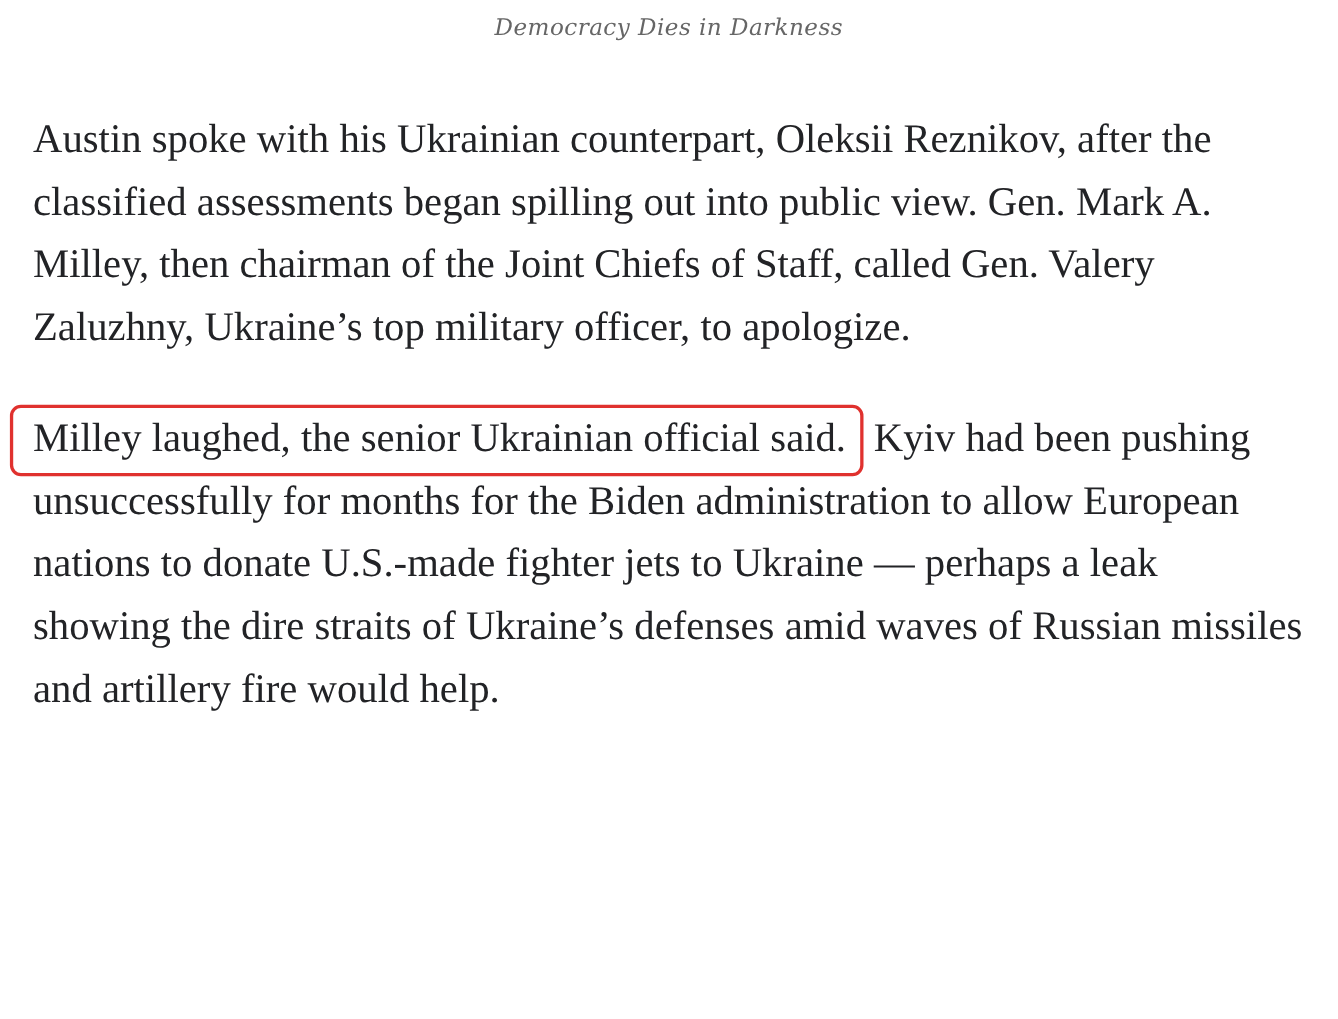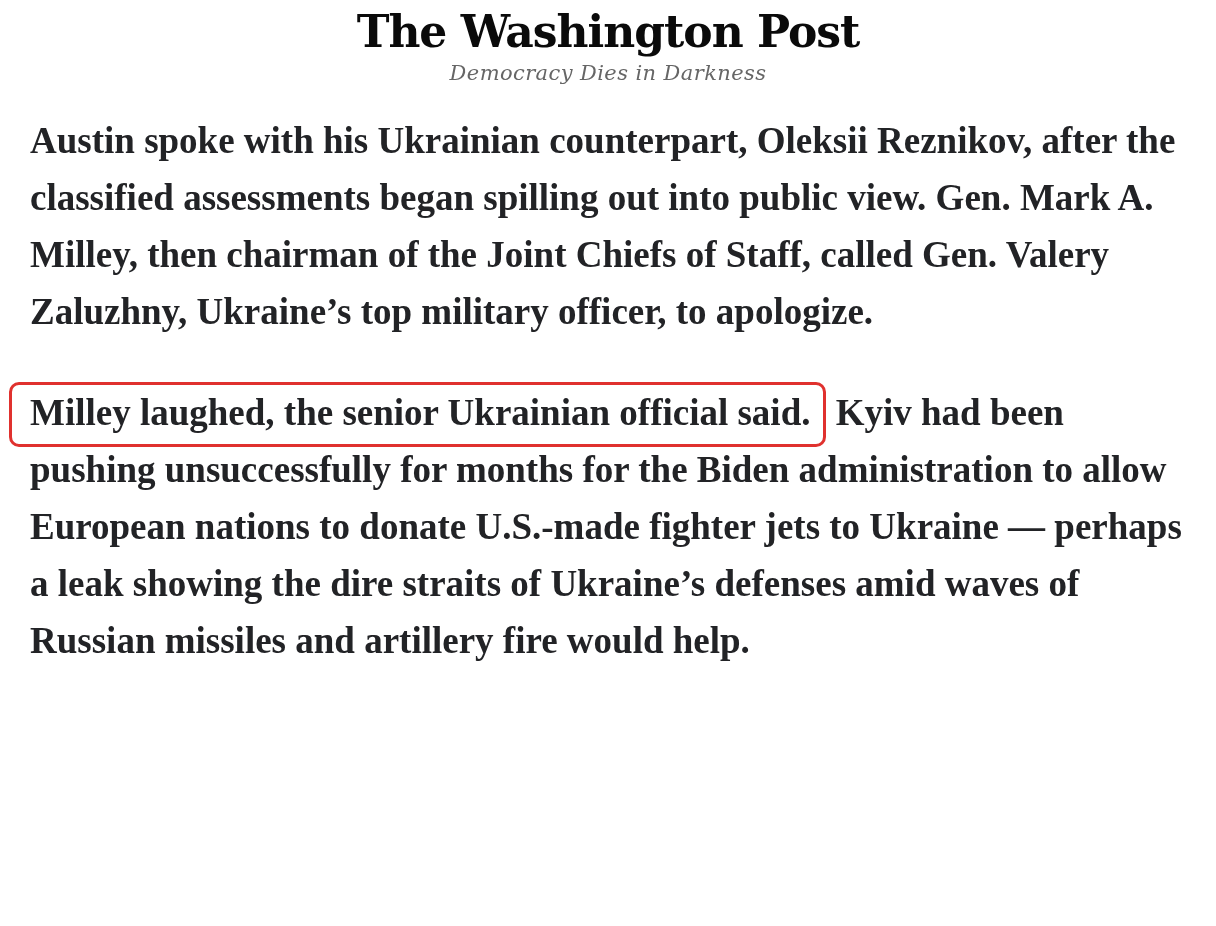--- a/index.html
+++ b/index.html
@@ -29,45 +29,43 @@
   .tagline {
     font-family: "DejaVu Serif", serif;
     font-style: italic;
     font-size: 21px;
     line-height: 26px;
     color: #666666;
     margin-top: 4px;
     letter-spacing: 0.4px;
   }
   .article {
-    margin: 26px 30px 0 30px;
+    margin: 60px 30px 0 30px;
     width: 1156px;
     font-size: 37px;
     line-height: 57px;
     color: #222326;
-    font-weight: bold;
   }
   .article p {
     margin: 0 0 44px 0;
   }
   .highlight-box {
     border: 3px solid #0f766e;
     border-radius: 10px;
     padding: 7px 13px 11px 18px;
     margin-left: -21px;
     white-space: nowrap;
   }
 </style>
 </head>
 <body>
 
 <div>
 
   <header class="masthead">
-    <div class="logo">The Washington Post</div>
     <div class="tagline">Democracy Dies in Darkness</div>
   </header>
 
   <main class="article">
 
     <p>Austin spoke with his Ukrainian counterpart, Oleksii Reznikov, after the classified assessments began spilling out into public view. Gen. Mark A. Milley, then chairman of the Joint Chiefs of Staff, called Gen. Valery Zaluzhny, Ukraine’s top military officer, to apologize.</p>
 
 
     <p>
       <span class="highlight-box" style="border-color: rgb(224, 49, 46);">Milley laughed, the senior Ukrainian official said.</span>

